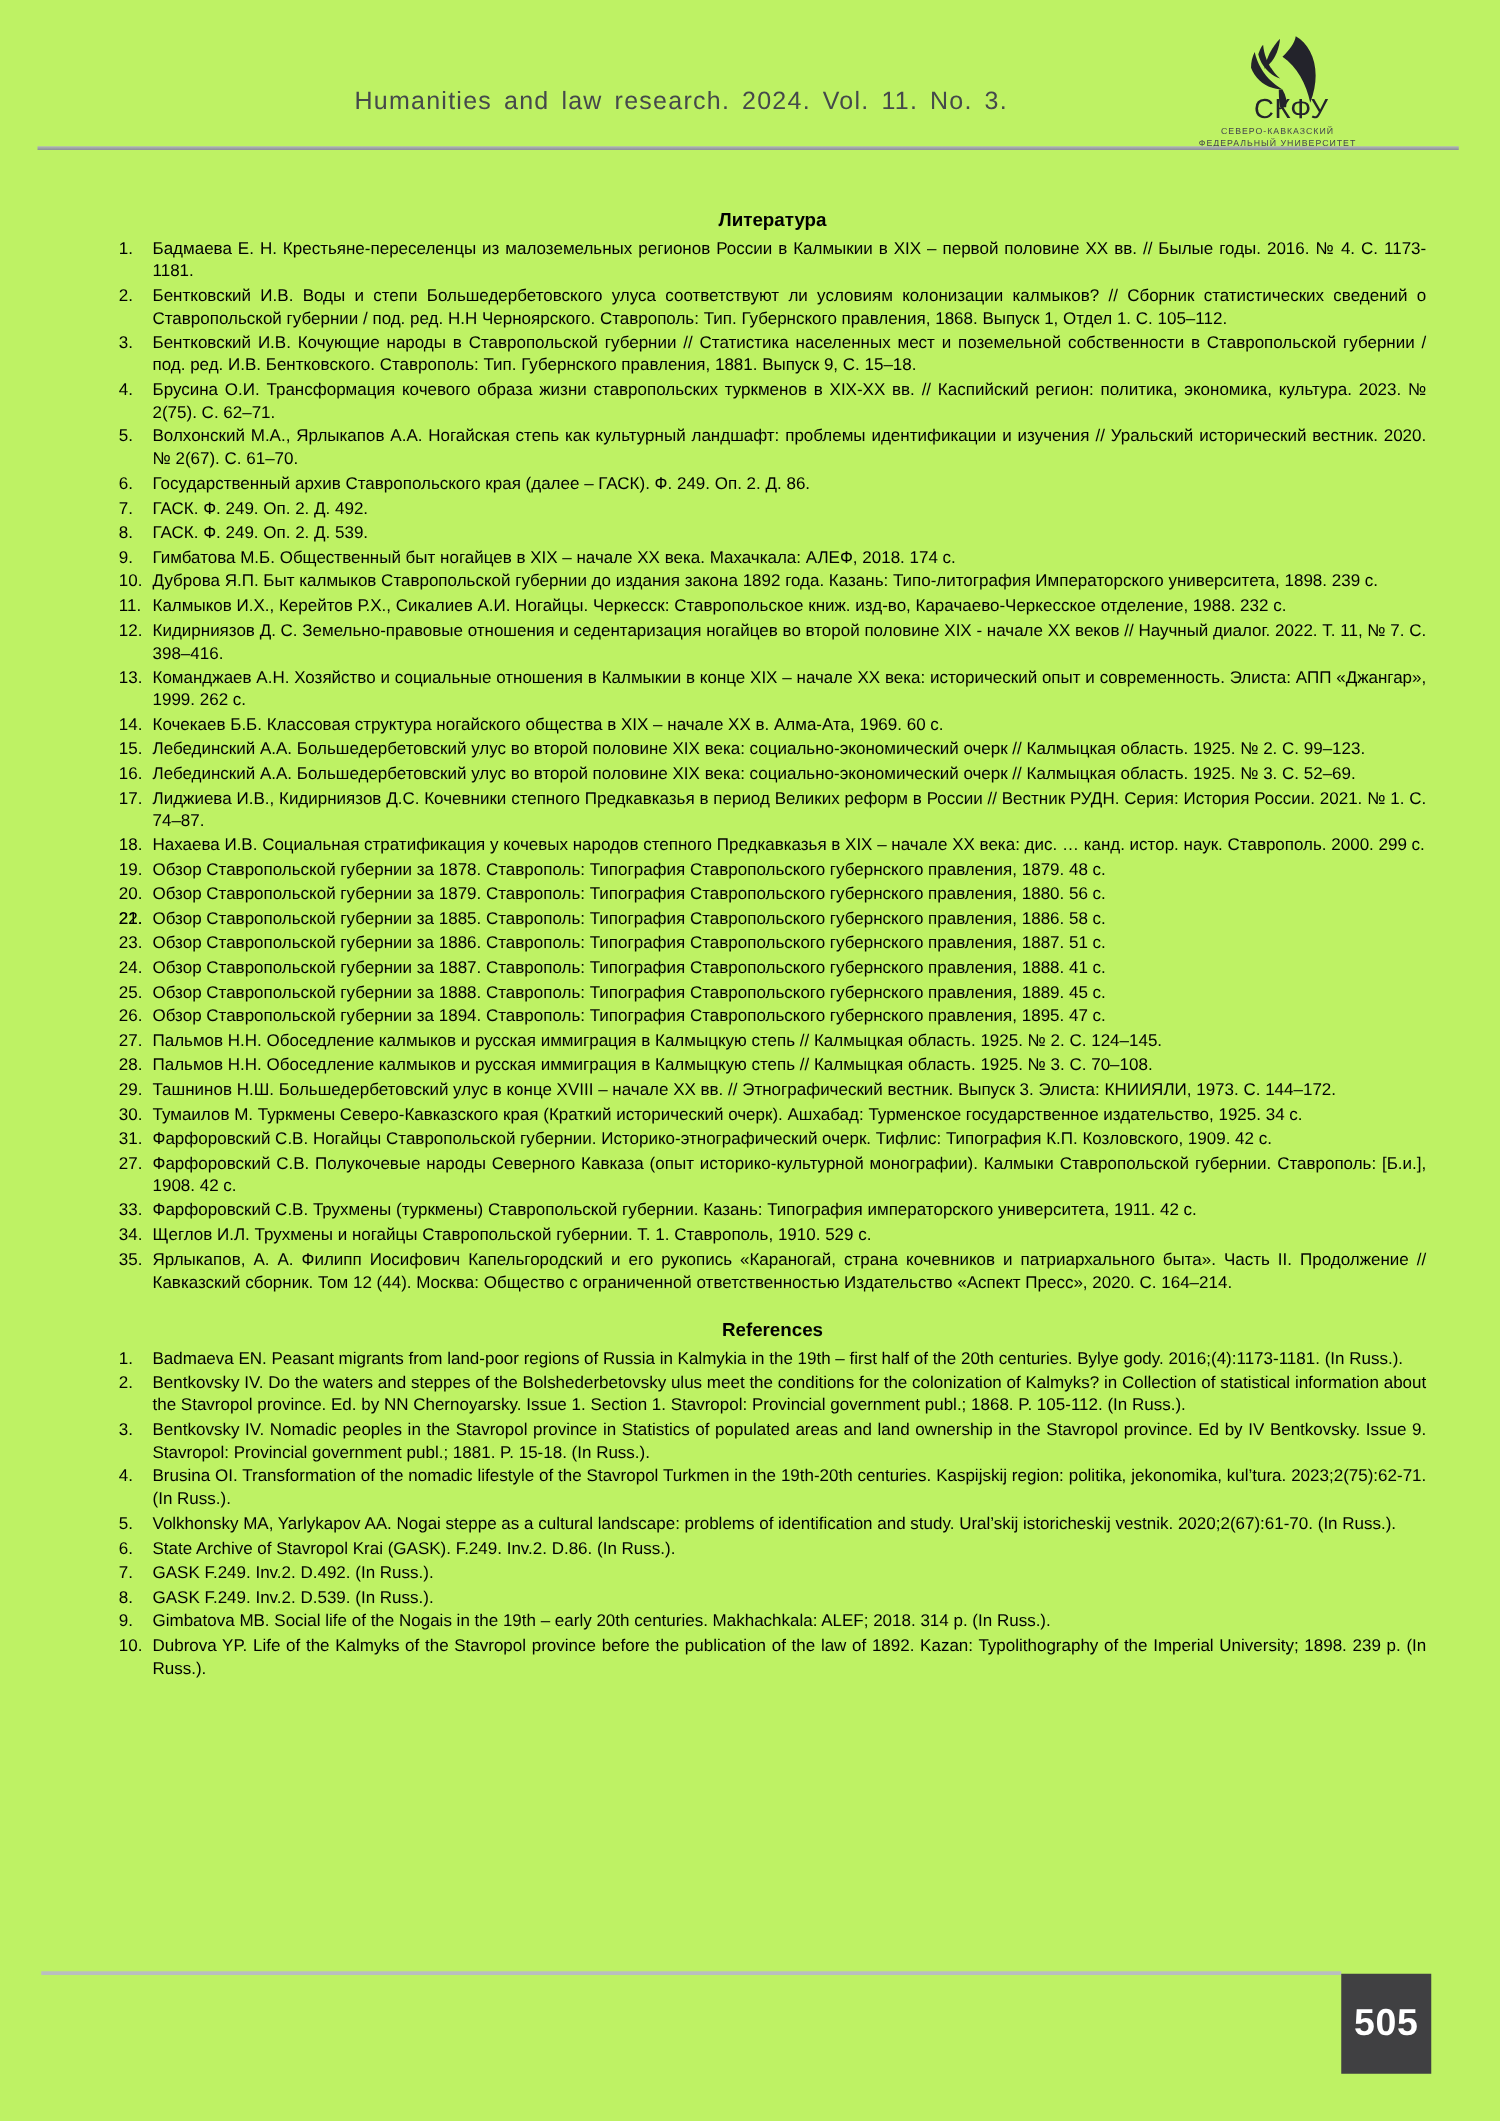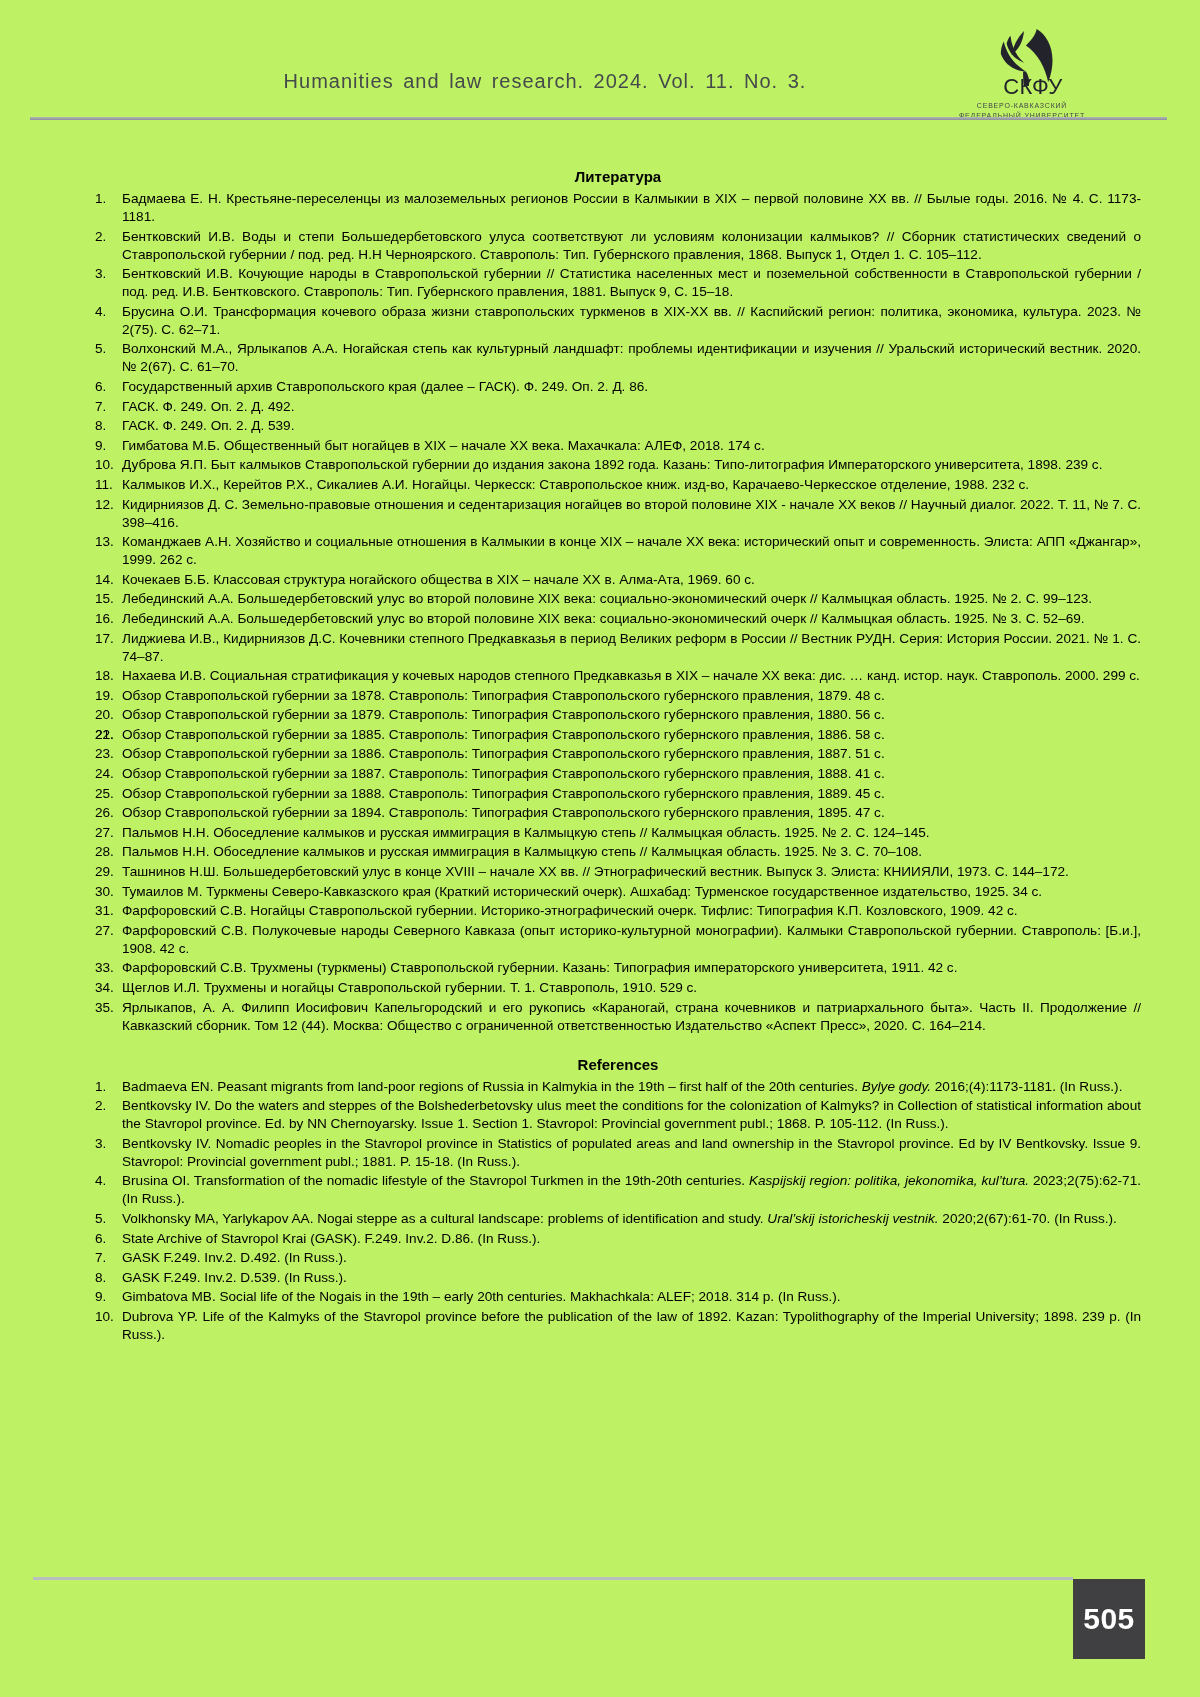--- a/index.html
+++ b/index.html
@@ -50,21 +50,21 @@
   .ref-list li{
     position:relative;padding-left:27px;
     text-align:justify;
     font-size:13.6px;line-height:18px;
     margin-bottom:1.6px;
     hyphens:auto;-webkit-hyphens:auto;
   }
   .ref-list .num{
     position:absolute;left:0;top:0;
   }
-  .it{font-style:italic;}
+  .it{}
   .section-references{margin-top:21px;}
   
   .footer-rule{
     position:absolute;top:1577px;left:33px;width:1040px;height:3px;
     background:#b9bec0;
   }
   .page-badge{
     position:absolute;top:1579px;left:1073px;width:72px;height:80px;
     background:#404042;
     color:#ffffff;font-size:30px;font-weight:bold;

